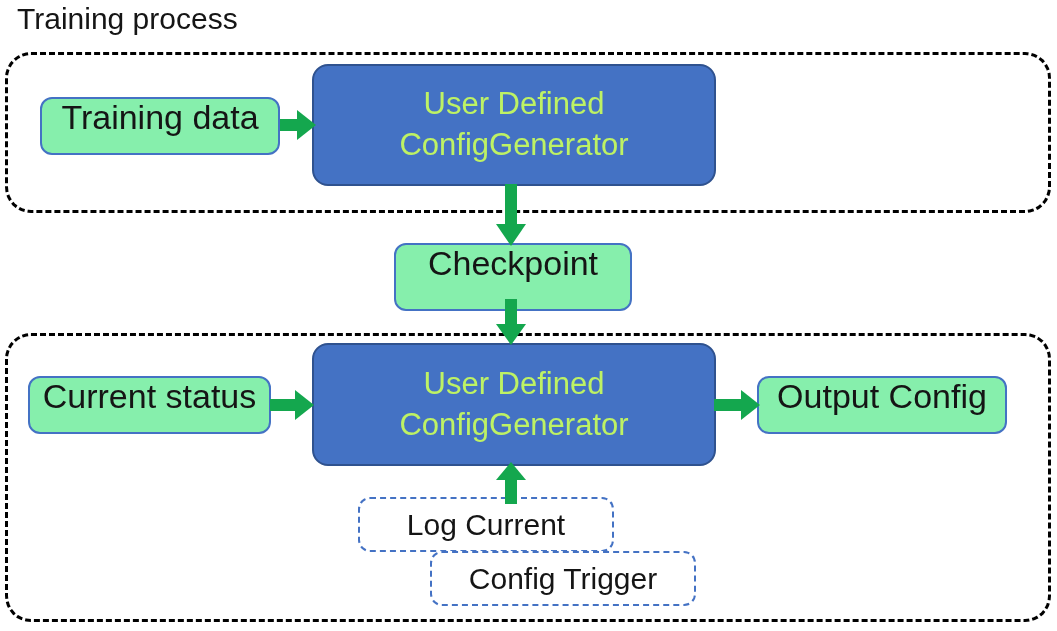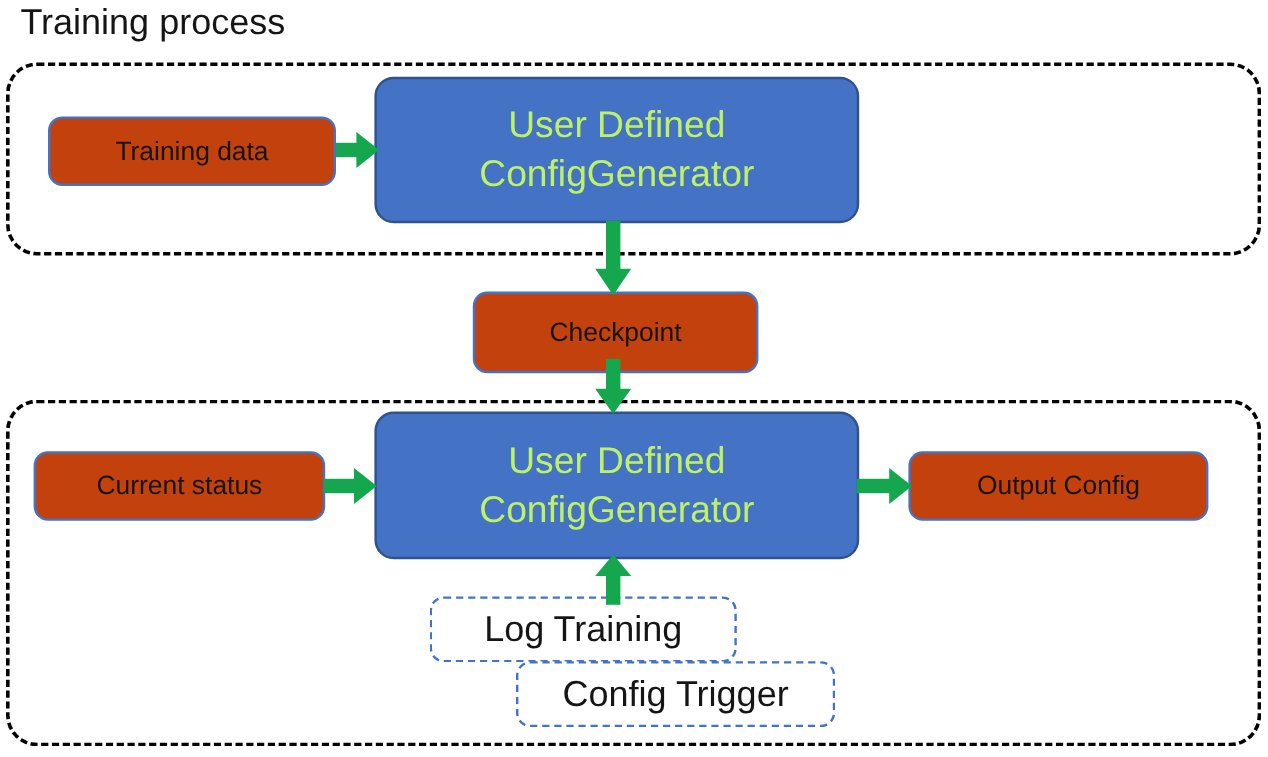--- a/index.html
+++ b/index.html
@@ -41,28 +41,27 @@
     border-radius: 26px;
     background: transparent;
   }
   #container-training  { left: 5px; top: 52px;  width: 1046px; height: 161px; }
   #container-inference { left: 5px; top: 333px; width: 1046px; height: 289px; }
 
   
   .node {
     position: absolute;
     box-sizing: border-box;
-    background: #c2410c;
+    background: #86efac;
     border: 2px solid #4472C4;
     border-radius: 12px;
     display: flex;
-    align-items: center;
     justify-content: center;
     color: #151515;
-    font-size: 22px;
+    font-size: 34px;
     line-height: 1.1;
     white-space: nowrap;
     z-index: 3;
   }
   #node-training-data  { left: 40px;  top: 97px;  width: 240px; height: 58px; }
   #node-checkpoint     { left: 394px; top: 243px; width: 238px; height: 68px; }
   #node-current-status { left: 28px;  top: 376px; width: 243px; height: 58px; }
   #node-output-config  { left: 757px; top: 376px; width: 250px; height: 58px; }
 
   
@@ -149,21 +148,21 @@
   <div class="proc-node" id="node-generator-inference">
     <span>User Defined</span>
     <span>ConfigGenerator</span>
   </div>
 
   <div class="node" id="node-output-config">
     <span>Output Config</span>
   </div>
 
   <div class="trigger-node" id="node-log-trigger">
-    <span>Log Training</span>
+    <span>Log Current</span>
   </div>
 
   <div class="trigger-node" id="node-clock-trigger">
     <span>Config Trigger</span>
   </div>
 
   <svg class="arrow-svg" id="arrow-training-data-to-generator" width="36" height="30" viewBox="0 0 36 30">
     <g fill="#14A74E">
       <rect x="0" y="9" width="20" height="12"></rect>
       <polygon points="17,0 36,15 17,30"></polygon>

